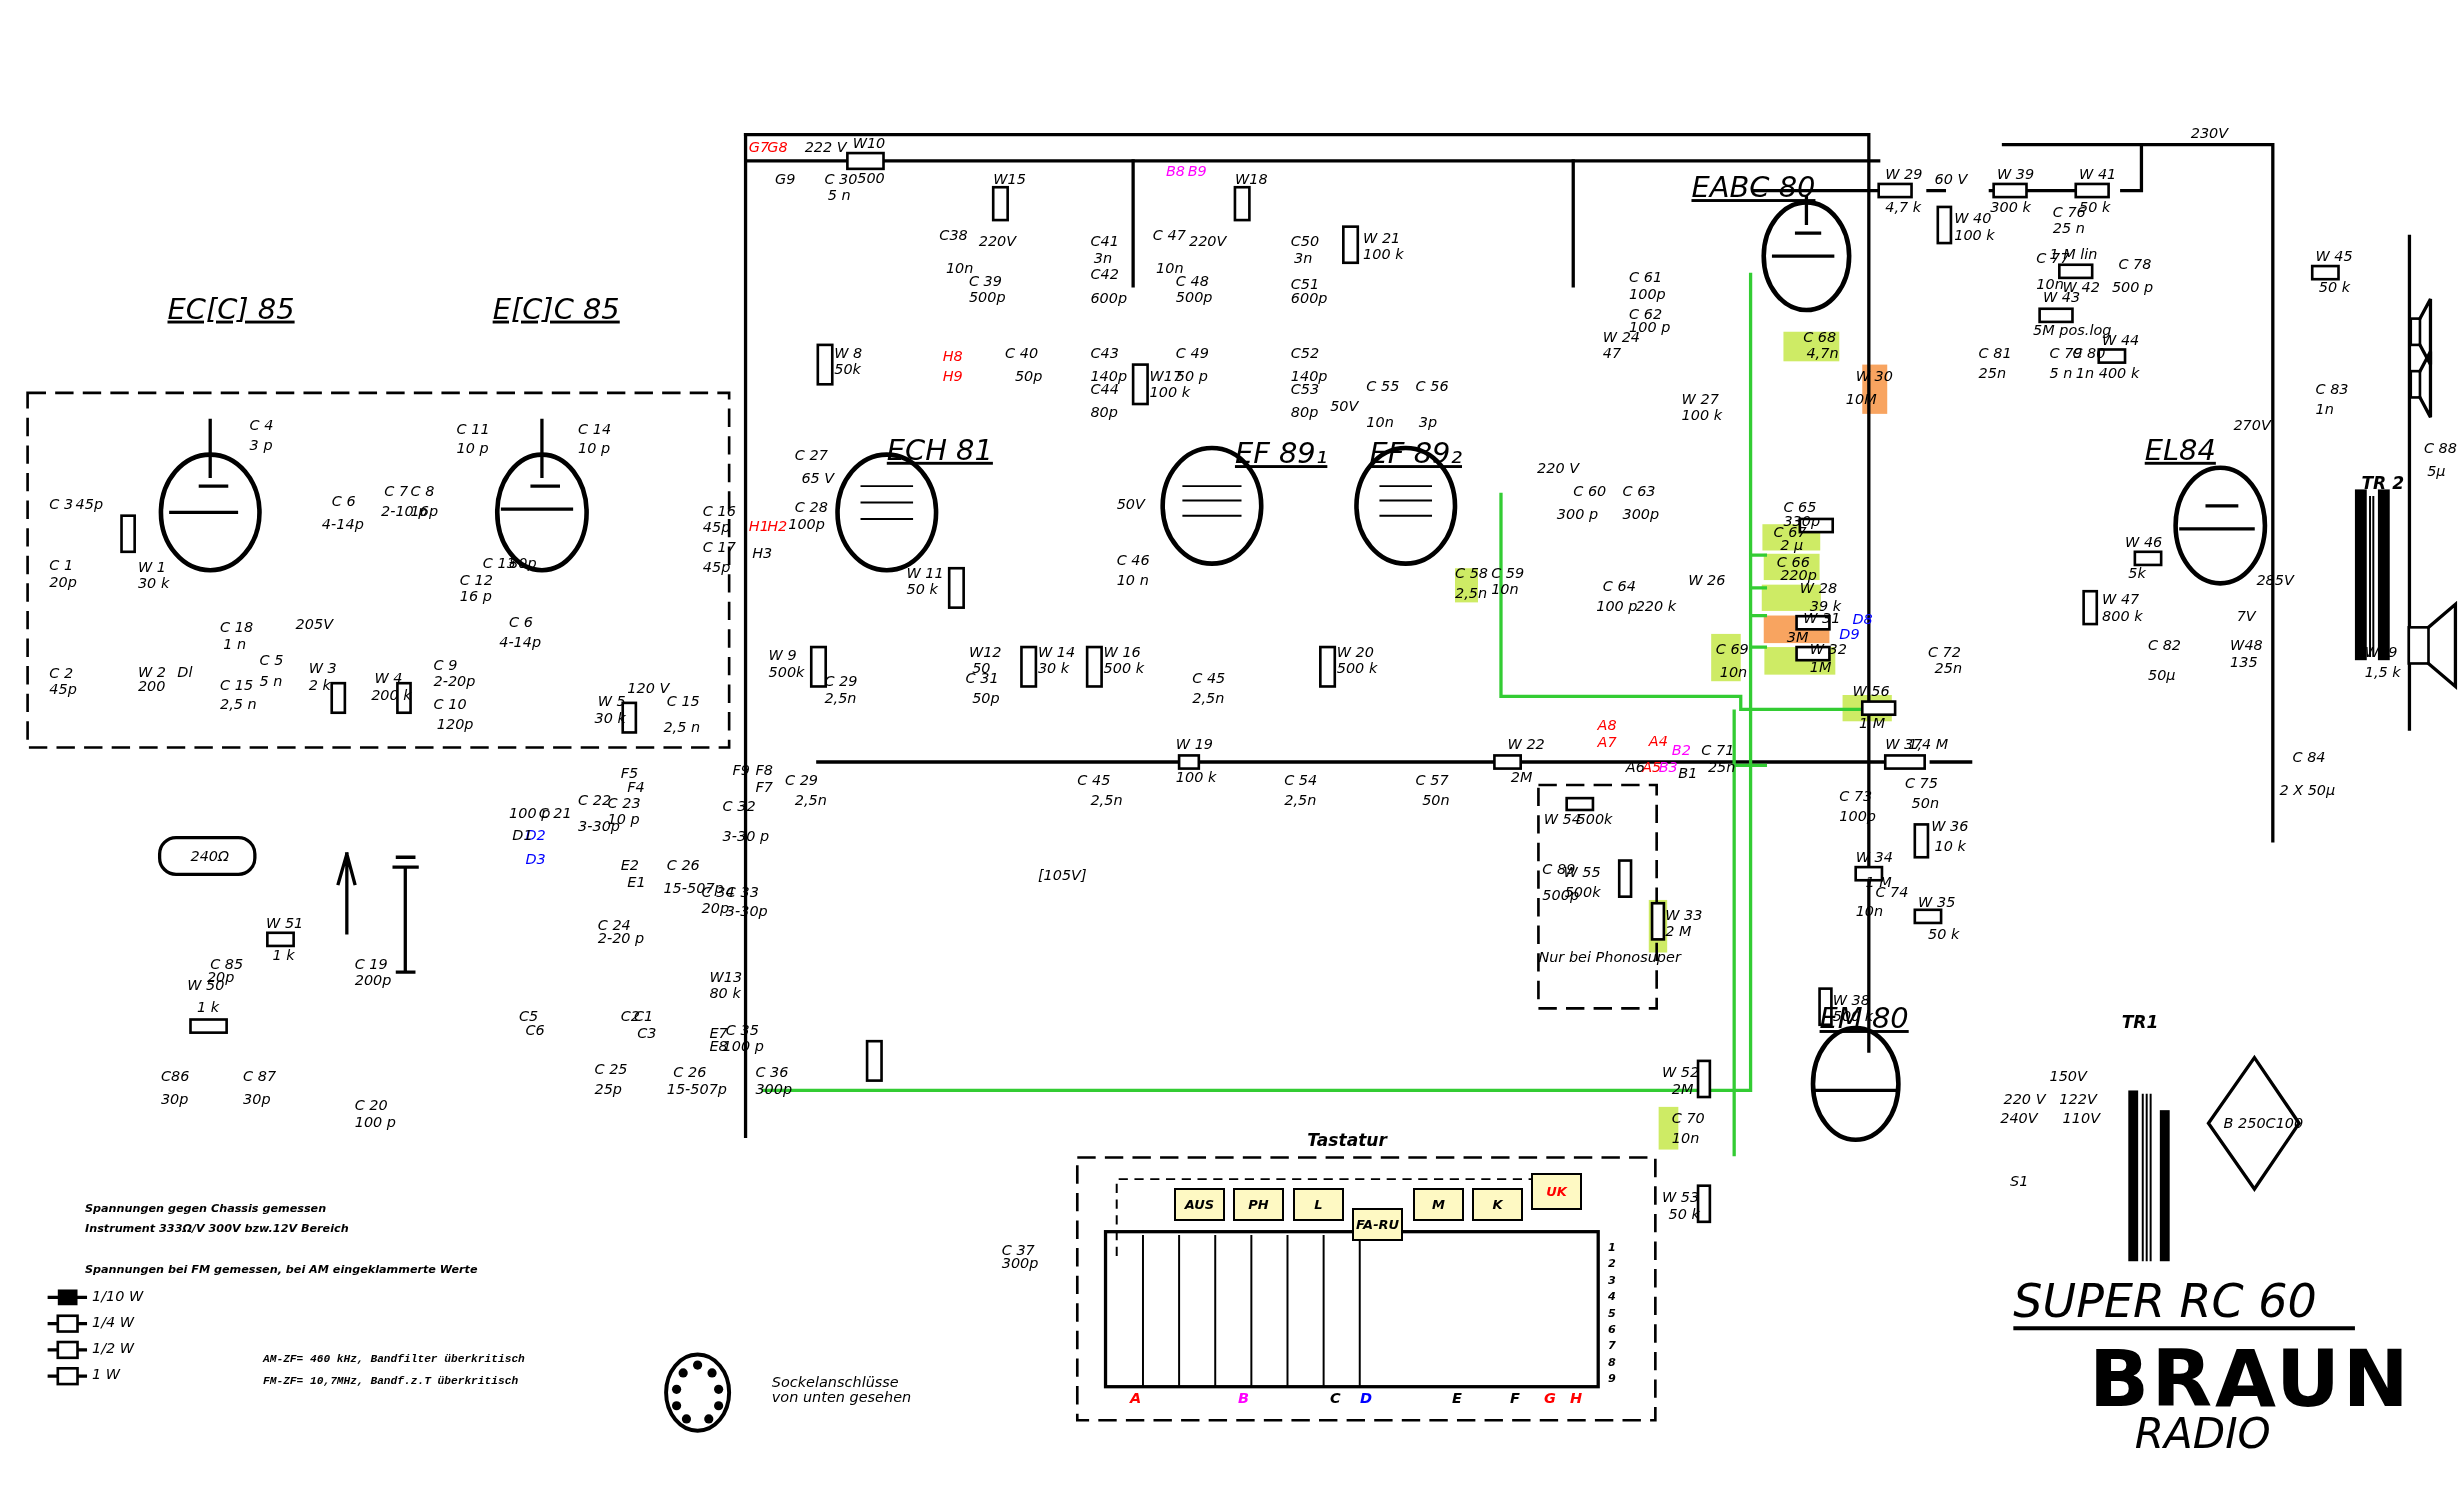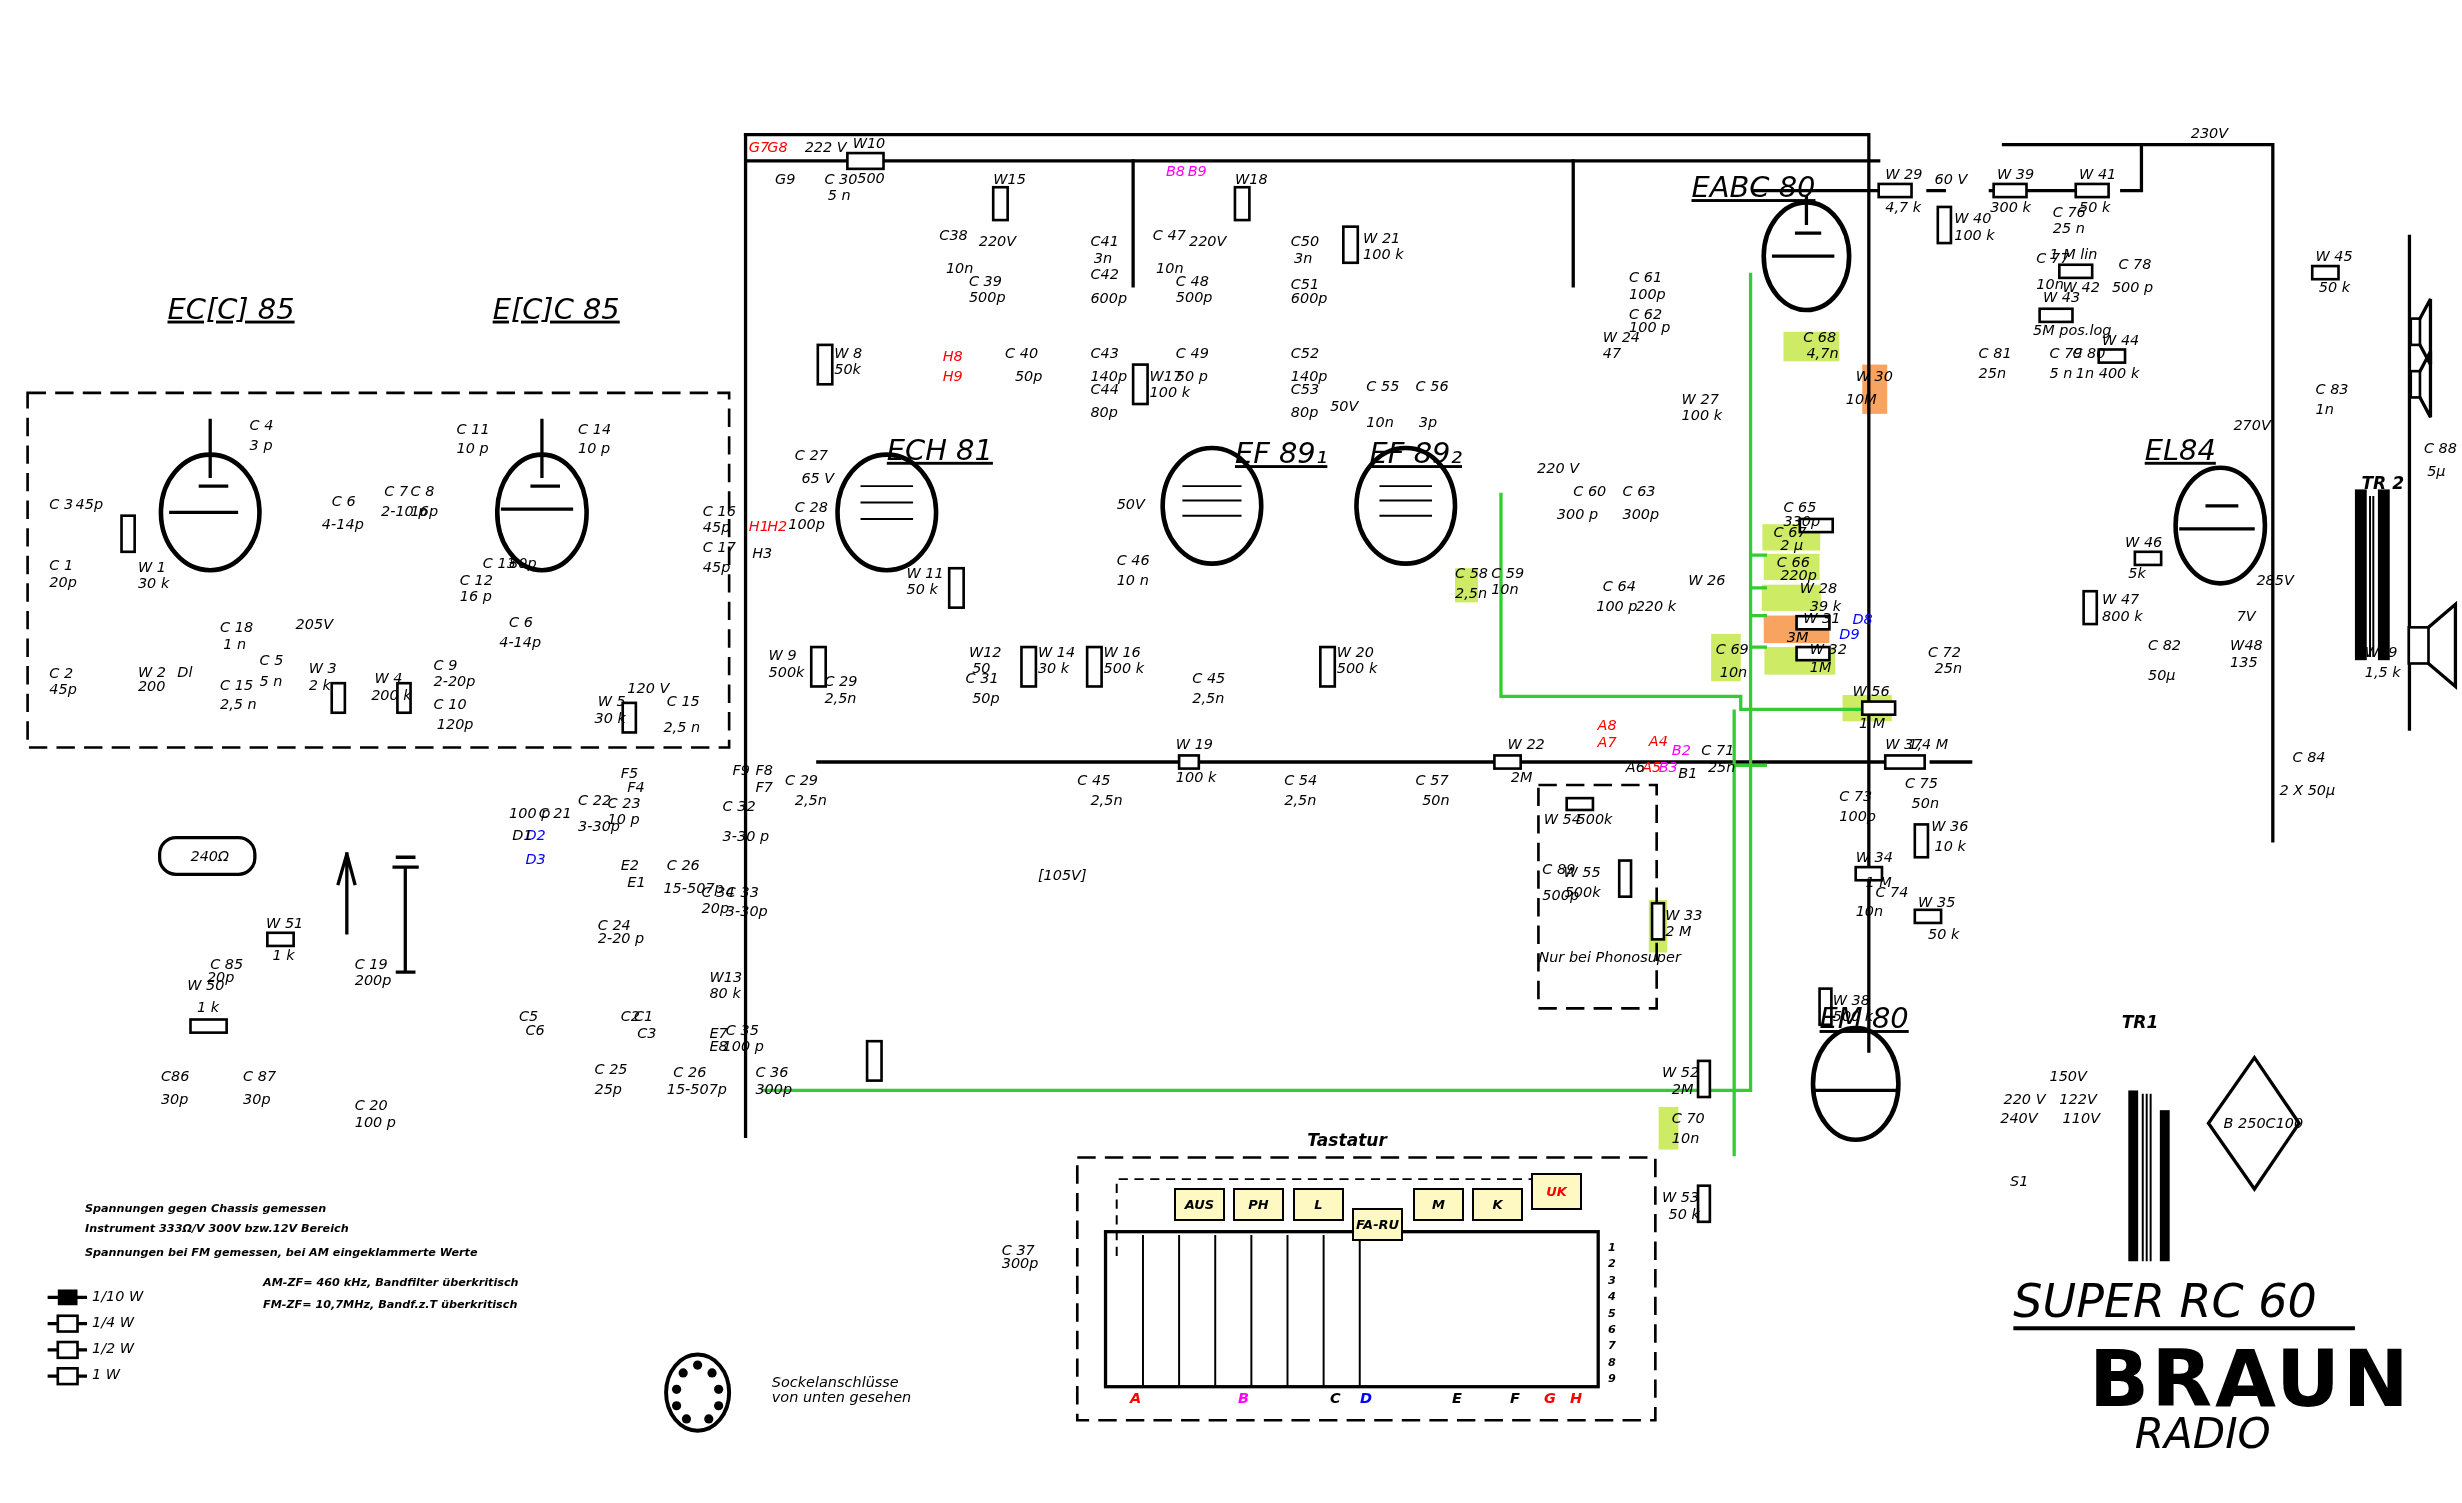--- a/index.html
+++ b/index.html
@@ -631,19 +631,19 @@
   <div>5</div>
   <div>6</div>
   <div>7</div>
   <div>8</div>
   <div>9</div>
 </div>
 
 <div class="notes" style="left:85px;top:1199px;">
   <div>Spannungen gegen Chassis gemessen</div>
   <div>Instrument  333Ω/V  300V bzw.12V Bereich</div>
-  <div style="margin-top:4px">Spannungen bei FM gemessen, bei AM eingeklammerte Werte</div>
+  <div style="margin-top:21px">Spannungen bei FM gemessen, bei AM eingeklammerte Werte</div>
 </div>
-<div class="notes" style="left:263px;top:1272px;line-height:22.3px;">
+<div class="notes" style="left:263px;top:1348px;line-height:22.3px;font-family:Liberation Mono, monospace;">
   <div>AM-ZF= 460 kHz, Bandfilter überkritisch</div>
   <div>FM-ZF= 10,7MHz, Bandf.z.T überkritisch</div>
 </div>
 
 
 </body></html>

